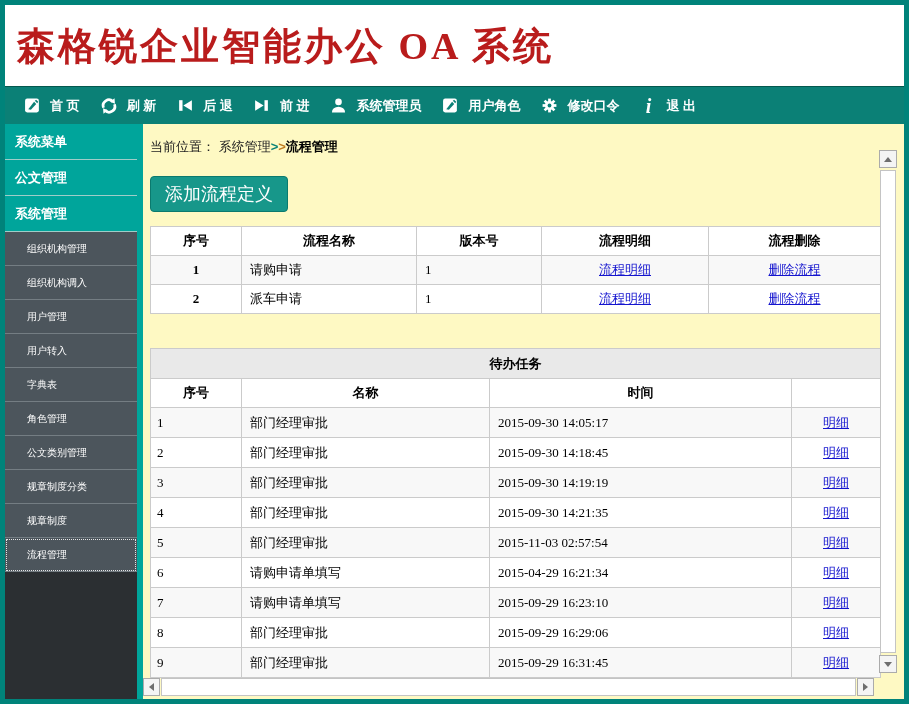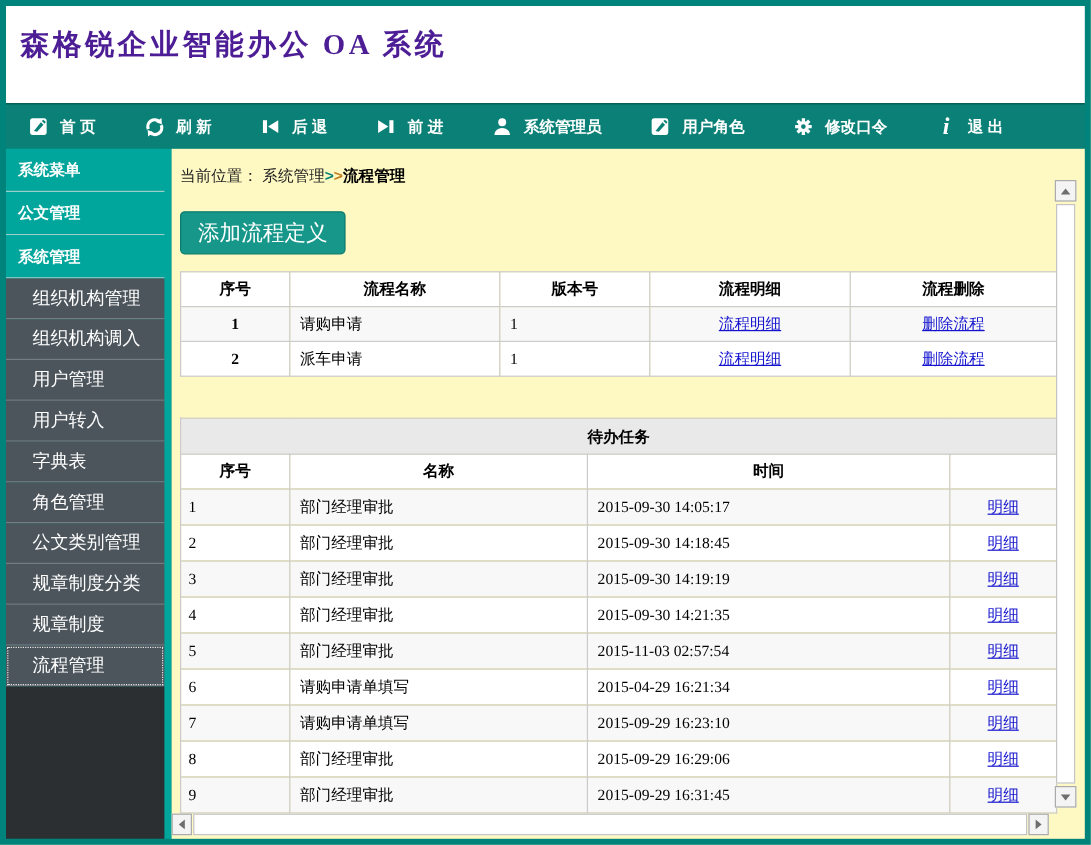--- a/index.html
+++ b/index.html
@@ -3,37 +3,37 @@
 <meta charset="utf-8">
 <style>
   * { box-sizing: border-box; }
   html,body { margin:0; padding:0; }
   body {
     width:909px; height:704px; position:relative; overflow:hidden;
     background:#00837A; font-family:"Liberation Serif", serif;
   }
   
   .banner { position:absolute; top:5px; left:5px; right:5px; height:81px; background:#ffffff; }
-  .banner-title { margin:0; padding:16px 0 0 12px; font-size:24px; font-weight:bold;
-    color:#4c1d95; letter-spacing:3px; font-family:"Liberation Serif", serif; }
+  .banner-title { margin:0; padding:16px 0 0 12px; font-size:38px; font-weight:bold;
+    color:#b91c1c; letter-spacing:3px; font-family:"Liberation Serif", serif; }
   
   .toolbar { position:absolute; top:86px; left:5px; right:5px; height:38px; background:#0B8076;
-    border-top:1px solid #04584E; display:flex; align-items:center; padding-left:18px; gap:40px; }
+    border-top:1px solid #04584E; display:flex; align-items:center; padding-left:18px; gap:20px; }
   .tbtn { display:flex; align-items:center; gap:9px; color:#fff; font-weight:bold; font-size:13px;
     font-family:"Liberation Sans", sans-serif; cursor:pointer; white-space:nowrap; }
   .tbtn .ic { width:18px; height:18px; display:inline-flex; align-items:center; justify-content:center; }
   .ital-i { font-family:"Liberation Serif", serif; font-style:italic; font-weight:bold; font-size:20px; line-height:16px; color:#fff; }
   
   .layout { position:absolute; top:124px; left:5px; right:5px; bottom:5px; display:flex; }
   .sidebar { width:138px; background:#00A59B; display:flex; flex-direction:column; }
   .side-top { height:36px; line-height:35px; padding-left:10px; margin-right:6px; background:#00A59B;
     border-bottom:1px solid #9FCDC8; color:#fff; font-weight:bold; font-size:13px;
     font-family:"Liberation Sans", sans-serif; cursor:pointer; }
   .side-sub { height:34px; line-height:33px; padding-left:22px; margin-right:6px; background:#4C555C;
-    border-bottom:1px solid #747D83; color:#fff; font-size:15px;
+    border-bottom:1px solid #747D83; color:#fff; font-size:10px;
     font-family:"Liberation Sans", sans-serif; cursor:pointer; }
   .side-sub.selected { outline:1px dotted #E6E6E6; outline-offset:-2px; }
   .side-fill { flex:1; margin-right:6px; background:#2B2F32; }
   
   .main { flex:1; background:#fef9c3; position:relative; padding-left:7px; overflow:hidden; }
   .breadcrumb { margin-top:14px; font-size:13px; color:#222; font-family:"Liberation Sans", sans-serif; }
   .breadcrumb .cur { font-weight:bold; color:#000; }
   .sep-a { color:#0A8276; font-weight:bold; }
   .sep-b { color:#C07B1E; font-weight:bold; }
   .add-btn { margin-top:20px; display:inline-block; background:#17978A; color:#fff;

